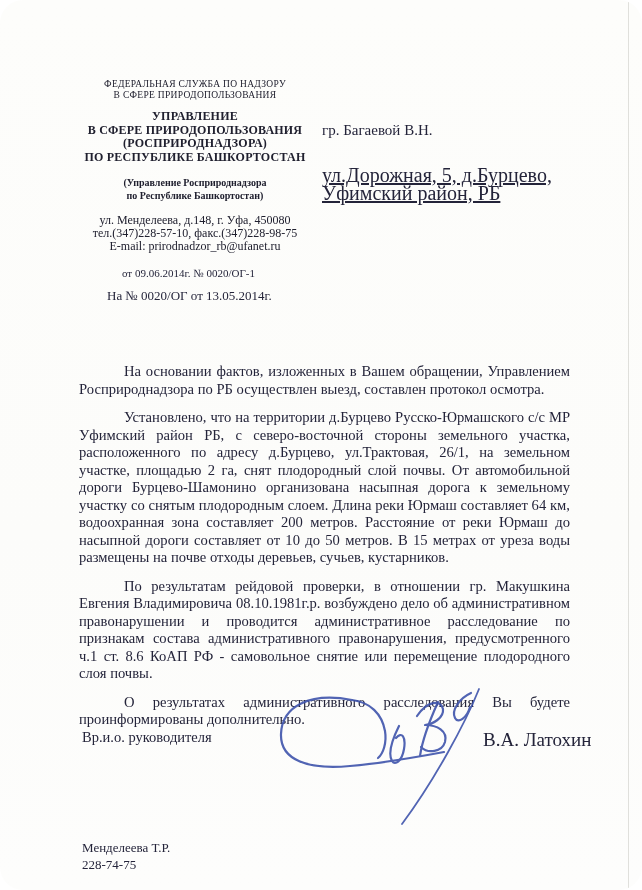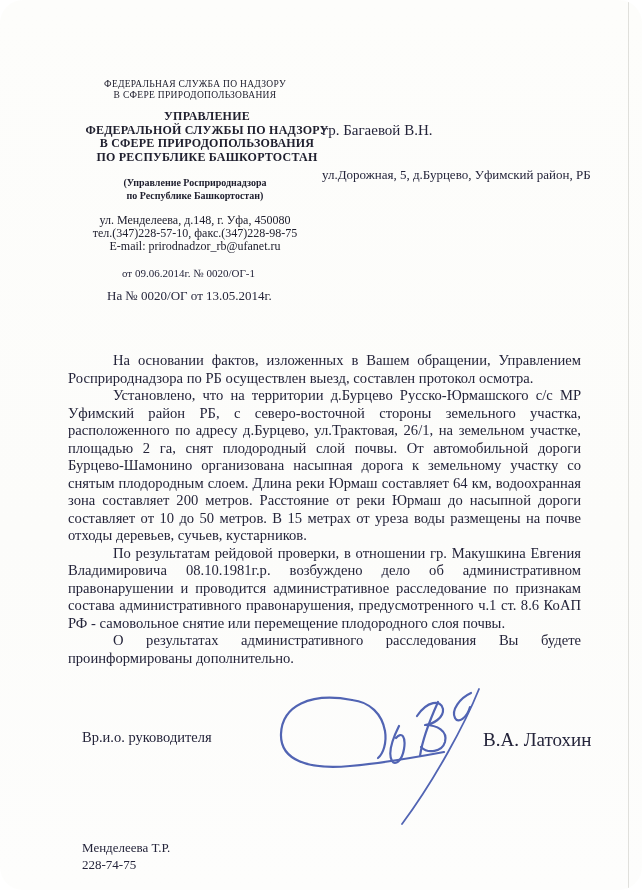--- a/index.html
+++ b/index.html
@@ -15,57 +15,57 @@
   .scan-line{
     position:absolute;left:628px;top:0;width:1px;height:890px;
     background:rgba(188,188,182,0.45);
   }
   .letterhead{
     position:absolute;left:63px;top:0;width:264px;text-align:center;
     color:#20202f;
   }
   .lh-authority{position:absolute;top:79px;left:0;width:264px;
     font-size:9.5px;line-height:11px;letter-spacing:.3px;}
-  .lh-dept{position:absolute;top:110px;left:12px;width:264px;
+  .lh-dept{position:absolute;top:110px;left:0;width:264px;
     font-size:12px;font-weight:bold;line-height:13.5px;letter-spacing:.2px;text-align:center;}
   .lh-dept-alt{position:absolute;top:177px;left:0;width:264px;
     font-size:10px;font-weight:bold;line-height:12.5px;}
   .lh-address{position:absolute;top:214px;left:0;width:264px;
     font-size:12px;line-height:13px;}
   .ref-out{position:absolute;left:122px;top:267px;font-size:11px;}
   .ref-in{position:absolute;left:107px;top:288px;font-size:13px;}
   .recipient-name{position:absolute;left:322px;top:122px;font-size:15px;}
   .recipient-address{position:absolute;left:322px;top:166px;width:272px;
-    font-size:13px;line-height:18px;}
+    font-size:20px;line-height:18px;text-decoration:underline;}
   .body-text{
     position:absolute;left:68px;top:352px;width:513px;
     font-size:14.6px;line-height:17.5px;text-align:justify;
   }
-  .body-text p{margin:0;text-indent:45px;}
+  .body-text p{margin:11px;text-indent:45px;}
   .sig-title{position:absolute;left:82px;top:729px;font-size:14.5px;}
   .sig-name{position:absolute;left:483px;top:729px;font-size:19px;}
   .signature{position:absolute;left:252px;top:686px;}
   .footer{position:absolute;left:82px;top:839px;font-size:13px;line-height:17px;}
 </style>
 </head>
 <body>
 
 <div class="page">
 
   <div class="scan-line"></div>
 
   <div class="letterhead">
     <div class="lh-authority">
       <div>ФЕДЕРАЛЬНАЯ СЛУЖБА ПО НАДЗОРУ</div>
       <div>В СФЕРЕ ПРИРОДОПОЛЬЗОВАНИЯ</div>
     </div>
     <div class="lh-dept">
       <div>УПРАВЛЕНИЕ</div>
-      <div>ФЕДЕРАЛЬНОЙ СЛУЖБЫ ПО НАДЗОРУ</div>
       <div>В СФЕРЕ ПРИРОДОПОЛЬЗОВАНИЯ</div>
+      <div>(РОСПРИРОДНАДЗОРА)</div>
       <div>ПО РЕСПУБЛИКЕ БАШКОРТОСТАН</div>
     </div>
     <div class="lh-dept-alt">
       <div>(Управление Росприроднадзора</div>
       <div>по Республике Башкортостан)</div>
     </div>
     <div class="lh-address">
       <div>ул. Менделеева, д.148, г. Уфа,  450080</div>
       <div>тел.(347)228-57-10, факс.(347)228-98-75</div>
       <div>E-mail: prirodnadzor_rb@ufanet.ru</div>

